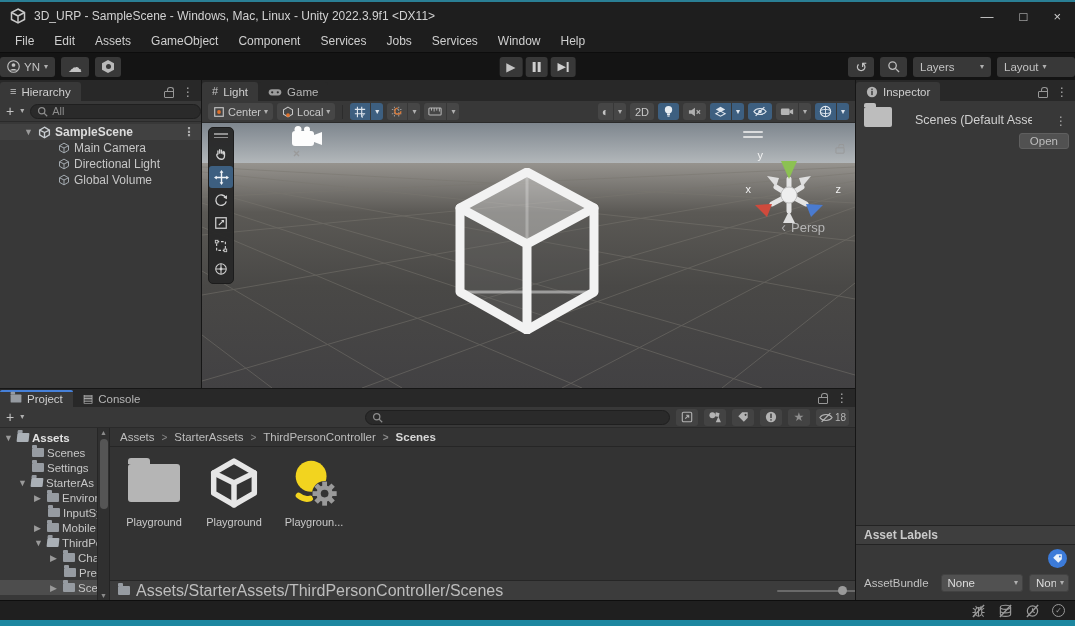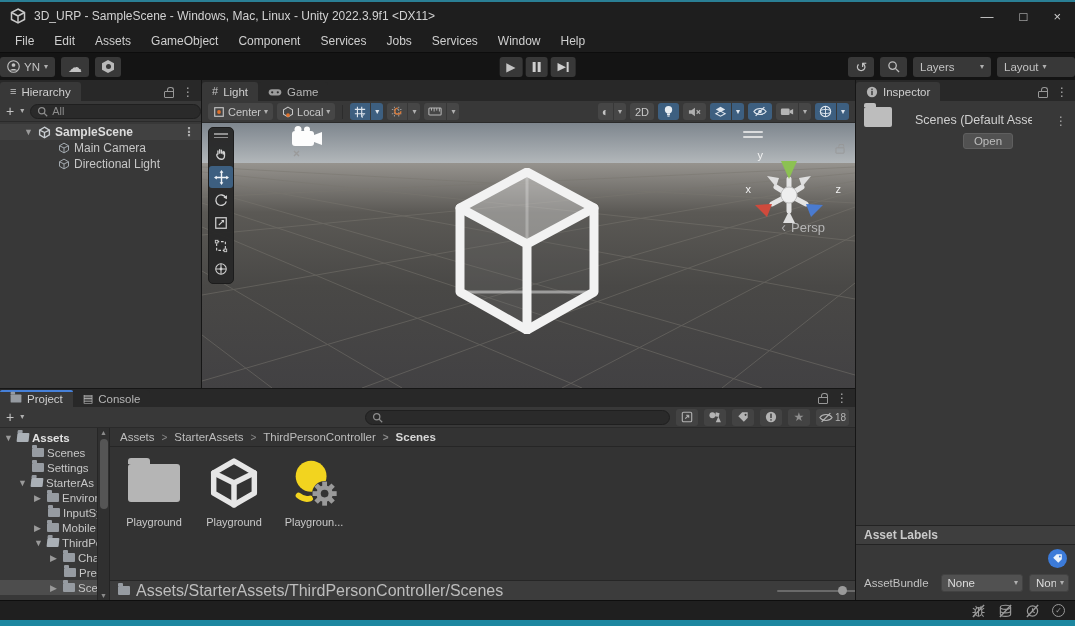--- a/index.html
+++ b/index.html
@@ -83,21 +83,21 @@
   .canvas .minilock{position:absolute;right:10px;top:20px;transform:scale(.9);}
   .overlaymenu{position:absolute;right:92px;top:8px;display:flex;flex-direction:column;gap:3px;width:20px;}
   .overlaymenu i{height:2px;background:#e9e9e9;opacity:.85;display:block;border-radius:1px;}
   .camgizmo{position:absolute;left:86px;top:2px;}
   
   .inspector{width:220px;border-left:1px solid #161616;display:flex;flex-direction:column;background:#383838;}
   .insp-head{display:flex;align-items:flex-end;gap:23px;padding:6px 8px 2px;}
   .bigfolder{width:28px;height:20px;background:#bdbdbd;border-radius:2px;position:relative;flex:0 0 auto;}
   .bigfolder::before{content:"";position:absolute;top:-4px;left:0;width:12px;height:4px;background:#bdbdbd;border-radius:2px 2px 0 0;}
   .insp-title{flex:1;color:#cfcfcf;font-size:12.5px;white-space:nowrap;overflow:hidden;}
-  .openrow{display:flex;justify-content:center;padding:4px 6px;margin-left:45px;}
+  .openrow{display:flex;justify-content:flex-end;padding:4px 6px;margin-left:45px;}
   .openbtn{background:#515151;border:1px solid #5f5f5f;border-radius:3px;color:#bdbdbd;font-size:11.5px;padding:1px 10px;}
   .insp-space{flex:1;}
   .labels-head{height:20px;background:#3e3e3e;border-top:1px solid #232323;border-bottom:1px solid #232323;display:flex;align-items:center;padding:0 8px;color:#cacaca;font-size:12px;font-weight:bold;}
   .tagrow{display:flex;justify-content:flex-end;padding:4px 8px 2px;}
   .tagbtn{width:19px;height:19px;border-radius:50%;background:#3c7bd9;display:flex;align-items:center;justify-content:center;}
   .bundlerow{display:flex;align-items:center;gap:6px;padding:4px 6px 8px 8px;}
   .bundlerow .lbl{color:#c2c2c2;font-size:11.5px;flex:1;}
   .dd{background:#515151;border:1px solid #424242;border-radius:3px;height:18px;display:flex;align-items:center;color:#dcdcdc;font-size:11.5px;padding:0 4px 0 6px;gap:4px;}
   .dd .val{overflow:hidden;white-space:nowrap;}
   .dd.main{width:92px;}
@@ -279,20 +279,27 @@
               </svg>
               <span>Main Camera</span>
             </div>
             <div class="h-row child">
               <svg width="12" height="12" viewBox="0 0 32 32">
                 <polygon points="16,3 28,10 28,22 16,29 4,22 4,10" fill="none" stroke="#a6adb3" stroke-width="2.6"></polygon>
                 <path d="M16 29 V16 M16 16 L28 10 M16 16 L4 10" stroke="#a6adb3" stroke-width="2.6" fill="none"></path>
               </svg>
               <span>Directional Light</span>
             </div>
+            <div class="h-row child">
+              <svg width="12" height="12" viewBox="0 0 32 32">
+                <polygon points="16,3 28,10 28,22 16,29 4,22 4,10" fill="none" stroke="#a6adb3" stroke-width="2.6"></polygon>
+                <path d="M16 29 V16 M16 16 L28 10 M16 16 L4 10" stroke="#a6adb3" stroke-width="2.6" fill="none"></path>
+              </svg>
+              <span>Global Volume</span>
+            </div>
           </div>
         </div>
 
         <div class="scenepanel">
           <div class="tabstrip">
             <div class="tab active">
               <span class="glyph" style="font-size:11px">#</span>
               <span>Light</span>
             </div>
             <div class="tab">

